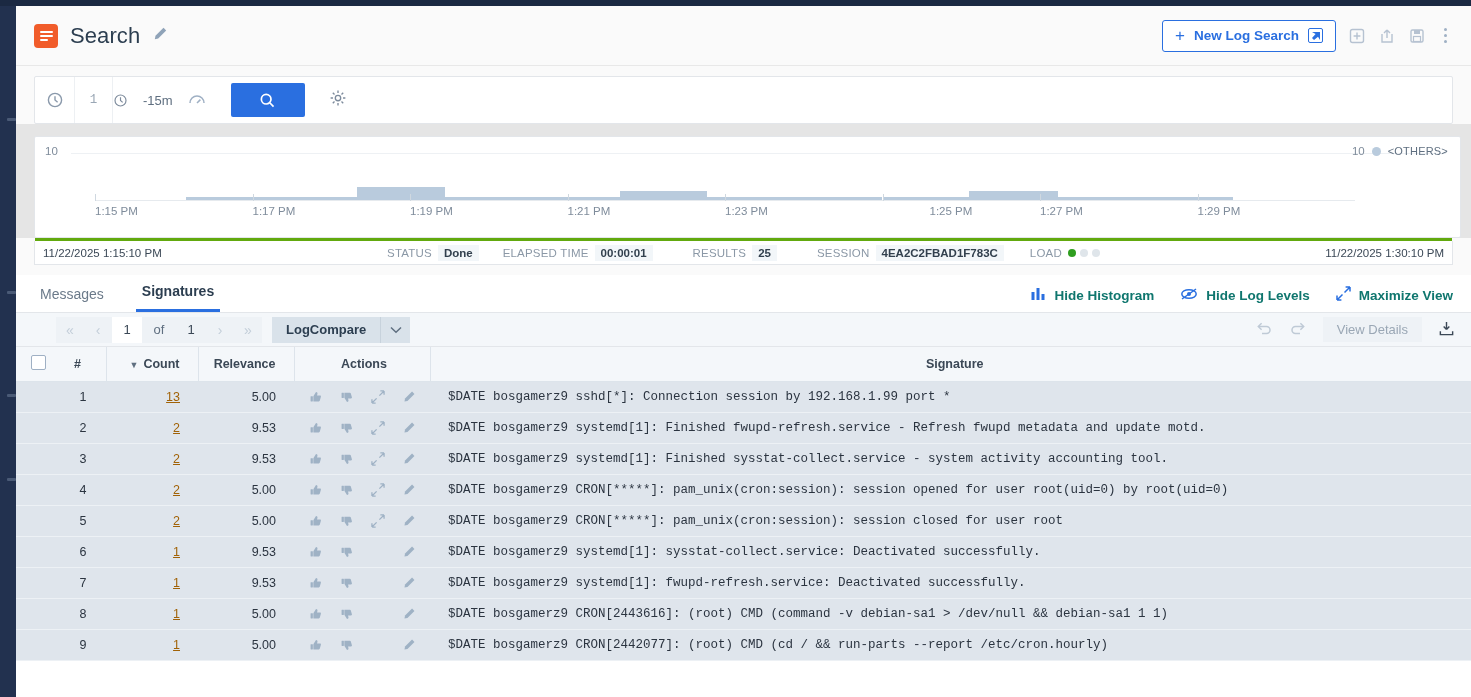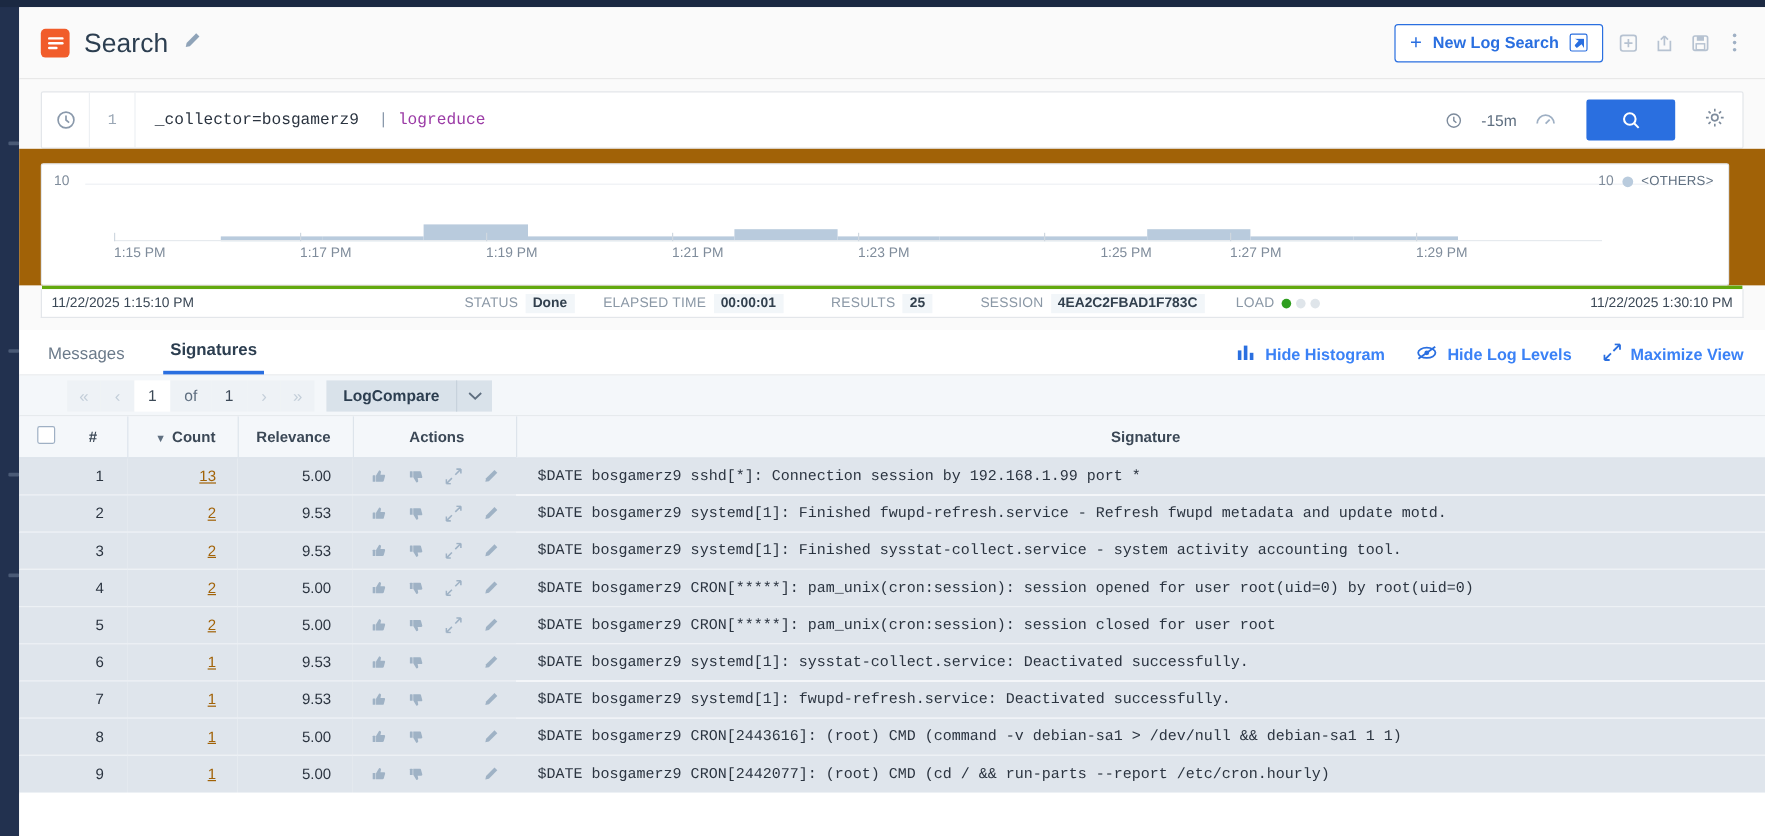--- a/index.html
+++ b/index.html
@@ -74,21 +74,21 @@
   .q-text { flex:1; display:flex;align-items:center; padding-left:16px;
     font-family:"Liberation Mono", monospace; font-size:13.5px; color:#2b3440; white-space:pre;}
   .q-text .pipe{ color:#8a99ab; }
   .q-text .op{ color:#9b3ba6; }
   .q-right { display:flex;align-items:center;gap:14px; padding-right:0px; }
   .timerange { display:flex;align-items:center;gap:15px;color:#5f6f80;font-size:13px;}
   .btn-search { width:74px; height:34px; background:#2a6fe0; border-radius:2px; display:flex;align-items:center;justify-content:center; margin:0 10px; }
   .gear { color:#7d8b9c; padding-right:14px; }
 
   
-  .histwrap { padding: 12px 30px 0 18px; background:#a16207; }
+  .histwrap { padding: 12px 10px 0 18px; background:#e5e5e5; }
   .hist {
     position:relative; background:#fff; border:1px solid #e3e6ea; height:102px; border-radius:2px;
   }
   .y-label { position:absolute; left:10px; top:8px; font-size:11.5px; color:#7f8c9b; }
   .gridline { position:absolute; left:36px; right:14px; top:16px; height:1px; background:#eef1f4; }
   .baseline { position:absolute; left:60px; right:105px; bottom:36px; height:1px; background:#e6eaee; }
   .bars { position:absolute; left:60px; right:105px; bottom:36px; height:34px; }
   .bar { position:absolute; bottom:0; background:#b9cbdd; }
   .ticks { position:absolute; left:60px; right:105px; bottom:16px; height:16px; }
   .tick { position:absolute; font-size:11.5px; color:#7f8c9b; white-space:nowrap; }
@@ -110,21 +110,21 @@
   .sb-key { color:#8b98a6; letter-spacing:.2px; }
   .sb-val { background:#f2f6f9; color:#32404e; padding:2px 6px; font-weight:700; }
   .loaddots { display:flex; gap:4px; align-items:center; }
   .loaddots i { width:8px;height:8px;border-radius:50%;display:block; }
 
   
   .tabsrow { display:flex; align-items:flex-end; height:38px; border-bottom:1px solid #e3e6ea; padding: 0 18px; background:#fff; }
   .tab { font-size:14px; color:#6b7a8a; padding: 0 6px 10px 6px; margin-right: 26px; }
   .tab.active { color:#2c3e50; font-weight:700; border-bottom:3px solid #2a6fe0; }
   .tabs-right { margin-left:auto; display:flex; align-items:center; gap:26px; padding-bottom:8px; }
-  .tr-item { display:flex;align-items:center;gap:8px;color:#3b82f6;font-size:13.5px;font-weight:700; }
+  .tr-item { display:flex;align-items:center;gap:8px;color:#0f766e;font-size:13.5px;font-weight:700; }
 
   
   .toolrow { display:flex; align-items:center; height:34px; background:#f4f7fa; border-bottom:1px solid #e3e6ea; padding-left: 40px; }
   .pager { display:flex; align-items:center; height:26px; }
   .pg-btn { width:28px;height:26px;display:flex;align-items:center;justify-content:center;color:#c3ced9;font-size:14px;background:#eef2f6;}
   .pg-box { min-width:30px;height:26px;background:#fff;display:flex;align-items:center;justify-content:center;font-size:13px;color:#3b4856;}
   .pg-of { min-width:34px;height:26px;background:#eef2f6;display:flex;align-items:center;justify-content:center;font-size:13px;color:#5f6f80;}
   .pg-total { min-width:30px;height:26px;background:#eef2f6;display:flex;align-items:center;justify-content:center;font-size:13px;color:#3b4856;}
   .logcompare { height:26px; background:#d9e2ea; color:#2c3e50; font-size:13px; font-weight:700; display:flex;align-items:center; padding:0 14px; margin-left:10px;}
   .lc-caret { height:26px;width:30px;background:#d9e2ea;border-left:1px solid #c7d2dc;display:flex;align-items:center;justify-content:center;color:#5f6f80;}
@@ -218,21 +218,20 @@
 
     <div class="qwrap">
       <div class="qbar">
         <div class="q-hist">
           <svg width="18" height="18" viewBox="0 0 18 18">
               <circle cx="9" cy="9" r="6.6" fill="none" stroke="#8a99ab" stroke-width="1.4"></circle>
               <path d="M9 5.2V9l2.6 2.2" fill="none" stroke="#8a99ab" stroke-width="1.4"></path>
             </svg>
         </div>
         <div class="q-num">1</div>
-        <div class="q-text"><span>_collector=bosgamerz9</span><span>&nbsp;&nbsp;</span><span class="pipe">|</span><span>&nbsp;</span><span class="op">logreduce</span></div>
         <div class="q-right">
           <span class="timerange">
             <svg width="15" height="15" viewBox="0 0 18 18">
                 <circle cx="9" cy="9" r="6.6" fill="none" stroke="#7d8b9c" stroke-width="1.4"></circle>
                 <path d="M9 5.2V9l2.6 2.2" fill="none" stroke="#7d8b9c" stroke-width="1.4"></path>
               </svg>
             <span>-15m</span>
           </span>
           <span class="hicon">
             <svg width="20" height="20" viewBox="0 0 20 20">
@@ -380,20 +379,41 @@
         <span class="pg-total">1</span>
         <span class="pg-btn">›</span>
         <span class="pg-btn">»</span>
       </div>
       <span class="logcompare">LogCompare</span>
       <span class="lc-caret">
         <svg width="12" height="8" viewBox="0 0 12 8">
             <path d="M1 1.5L6 6.2l5-4.7" fill="none" stroke="#5f6f80" stroke-width="1.5"></path>
           </svg>
       </span>
+      <div class="tool-right">
+        <span class="undo">
+          <svg width="18" height="16" viewBox="0 0 18 16">
+              <path d="M4 6.5h7.5a3.5 3.5 0 0 1 0 7H7" fill="none" stroke="#bfcad6" stroke-width="1.5"></path>
+              <path d="M6.6 3.2L3.3 6.5l3.3 3.3" fill="none" stroke="#bfcad6" stroke-width="1.5"></path>
+            </svg>
+        </span>
+        <span class="undo">
+          <svg width="18" height="16" viewBox="0 0 18 16">
+              <path d="M14 6.5H6.5a3.5 3.5 0 0 0 0 7H11" fill="none" stroke="#bfcad6" stroke-width="1.5"></path>
+              <path d="M11.4 3.2l3.3 3.3-3.3 3.3" fill="none" stroke="#bfcad6" stroke-width="1.5"></path>
+            </svg>
+        </span>
+        <span class="viewdetails">View Details</span>
+        <span class="dl">
+          <svg width="17" height="17" viewBox="0 0 18 18">
+              <path d="M9 2v8m0 0l-3-3m3 3l3-3" fill="none" stroke="#3b4856" stroke-width="1.5"></path>
+              <path d="M2.5 12v3.5h13V12" fill="none" stroke="#3b4856" stroke-width="1.5"></path>
+            </svg>
+        </span>
+      </div>
     </div>
 
     <table class="tbl">
       <thead>
         <tr>
           <th class="c-check">
             <span class="chk"></span>
           </th>
           <th class="c-num" style="text-align:left !important;padding-left:14px !important">#</th>
           <th class="c-count divider">

